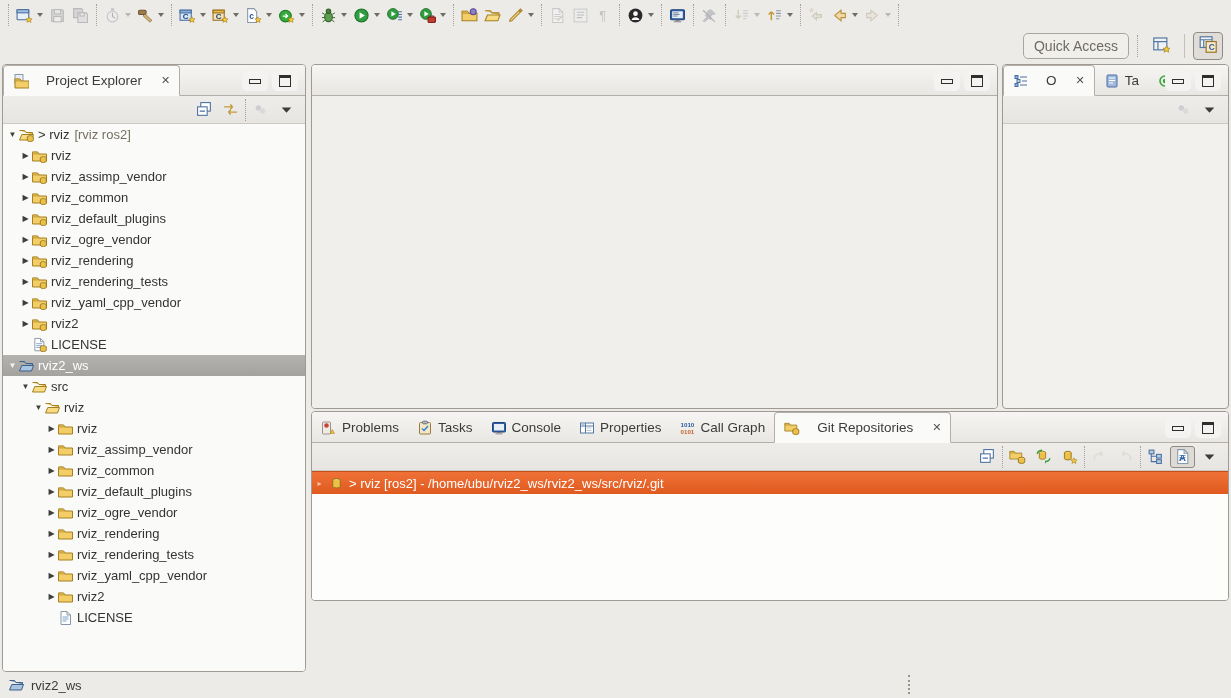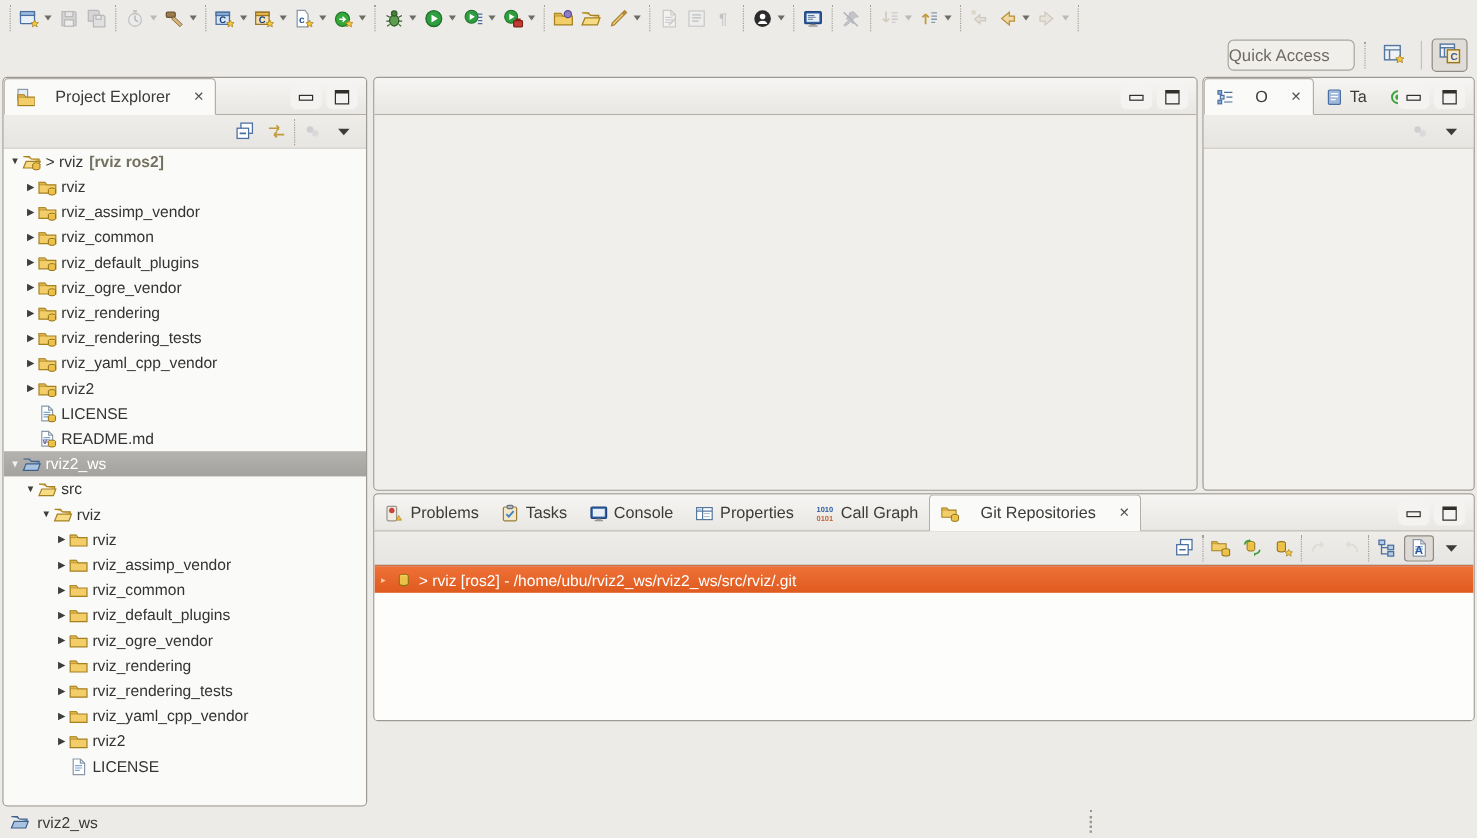--- a/index.html
+++ b/index.html
@@ -18,21 +18,21 @@
     border-radius:3px;background:transparent;border:none;cursor:default;}
   .tbtn .ic{width:17px;height:17px;display:inline-flex;}
   .tbtn .ic svg{width:17px;height:17px;}
   .tbtn.disabled{opacity:.38;filter:grayscale(.7);}
   .drop{width:0;height:0;border-left:3.5px solid transparent;border-right:3.5px solid transparent;
     border-top:4px solid #6d6d66;margin-left:2px;}
   .grip{border-left:1px dotted #a59f96;height:22px;margin:0 4px;}
   .vsep-dotted{border-left:1px dotted #a59f96;height:22px;}
   .vsep-solid{border-left:1px solid #c5c1ba;height:24px;}
   .quick-access{width:104px;height:24px;border:1px solid #aaa69f;border-radius:5px;
-    display:flex;align-items:center;
+    display:flex;align-items:center;justify-content:center;
     color:#6e6a63;font-size:14px;background:#f1efec;}
   .pbtn{width:30px;height:28px;display:flex;align-items:center;justify-content:center;
     background:transparent;border:1px solid transparent;border-radius:4px;}
   .pbtn svg{width:19px;height:19px;}
   .pbtn.pressed{background:#e0ddd8;border:1px solid #8f8b84;}
 
   
   .panel{position:absolute;border:1px solid #9f9b94;border-radius:4px;background:#f2f1ee;
     box-sizing:border-box;overflow:hidden;}
   #panel-explorer{left:2px;top:64px;width:304px;height:608px;}
@@ -59,21 +59,21 @@
     background:linear-gradient(#efedea,#e7e5e1);border-bottom:1px solid #ccc8c2;
     padding:0 7px;gap:3px;}
   .viewbar .tbtn{height:22px;}
   .tbtn.pressed{background:#dedbd6;border:1px solid #8f8b84;border-radius:3px;}
 
   
   .tree{background:#fafaf9;height:calc(100% - 58px);overflow:hidden;font-size:13px;}
   .trow{display:flex;align-items:center;height:21px;white-space:nowrap;color:#333;}
   .trow .twist{width:11px;flex:0 0 11px;text-align:center;font-size:8px;color:#3e3e3a;}
   .trow .ic,.trow .ic svg{width:17px;height:16px;display:inline-flex;margin-right:3px;flex:0 0 17px;}
-  .trow .suffix{color:#74705f;margin-left:5px;font-weight:bold;}
+  .trow .suffix{color:#74705f;margin-left:5px;}
   .trow.sel{background:linear-gradient(#b4b3af,#a3a29e);color:#fff;}
   .trow.sel .twist{color:#f2f2f0;}
 
   
   .editor-content{height:calc(100% - 30px);background:#f0efec;}
   .outline-content{height:calc(100% - 58px);background:#f1f0ed;color:#55534e;
     font-size:14px;padding:8px 7px;box-sizing:border-box;}
   .git-content{height:calc(100% - 58px);background:#fdfdfc;}
   .reporow{display:flex;align-items:center;height:22px;gap:5px;padding-left:3px;
     background:linear-gradient(#ef7137,#df5a1f);border-top:1px solid #c44f1d;
@@ -575,36 +575,20 @@
               <g transform="scale(.95)">
                 <path d="M3.5 1.5h6L13 5v9.5H3.5z" fill="#FFF" stroke="#8A97A8"></path>
                 <path d="M9.5 1.5V5H13" fill="none" stroke="#8A97A8"></path>
                 <path d="M5 7h6M5 9h6M5 11h4" stroke="#7FA6CF"></path>
               </g>
               <ellipse cx="11.8" cy="10" rx="3" ry="1.3" fill="#F3CF5B" stroke="#8F6E14" stroke-width=".8"></ellipse>
               <path d="M8.8 10v3.2a3 1.3 0 0 0 6 0V10" fill="#EDC149" stroke="#8F6E14" stroke-width=".8"></path>
             </svg>
           </span>
           <span>LICENSE</span>
-        </div>
-        <div class="trow" style="padding-left: 17px;">
-          <span class="twist"></span>
-          <span class="ic">
-            <svg viewBox="0 0 16 16" xmlns="http://www.w3.org/2000/svg">
-              <g transform="scale(.95)">
-                <path d="M3.5 1.5h6L13 5v9.5H3.5z" fill="#FFF" stroke="#8A97A8"></path>
-                <path d="M9.5 1.5V5H13" fill="none" stroke="#8A97A8"></path>
-                <path d="M5 7h6M5 9h6M5 11h4" stroke="#7FA6CF"></path>
-              </g>
-              <text x="4" y="12" font-size="7" font-weight="bold" fill="#7A5FA0">v</text>
-              <ellipse cx="11.8" cy="10" rx="3" ry="1.3" fill="#F3CF5B" stroke="#8F6E14" stroke-width=".8"></ellipse>
-              <path d="M8.8 10v3.2a3 1.3 0 0 0 6 0V10" fill="#EDC149" stroke="#8F6E14" stroke-width=".8"></path>
-            </svg>
-          </span>
-          <span>README.md</span>
         </div>
         <div class="trow sel" style="padding-left: 4px;">
           <span class="twist">▼</span>
           <span class="ic">
             <svg viewBox="0 0 16 16" xmlns="http://www.w3.org/2000/svg">
               <path d="M1 3.5h5l1.5 2H14v2.2" fill="#7FA0C8" stroke="#3E5F88"></path>
               <path d="M3.3 7.5H15L13 13H1z" fill="#A9C4E0" stroke="#3E5F88"></path>
             </svg>
           </span>
           <span>rviz2_ws</span>

